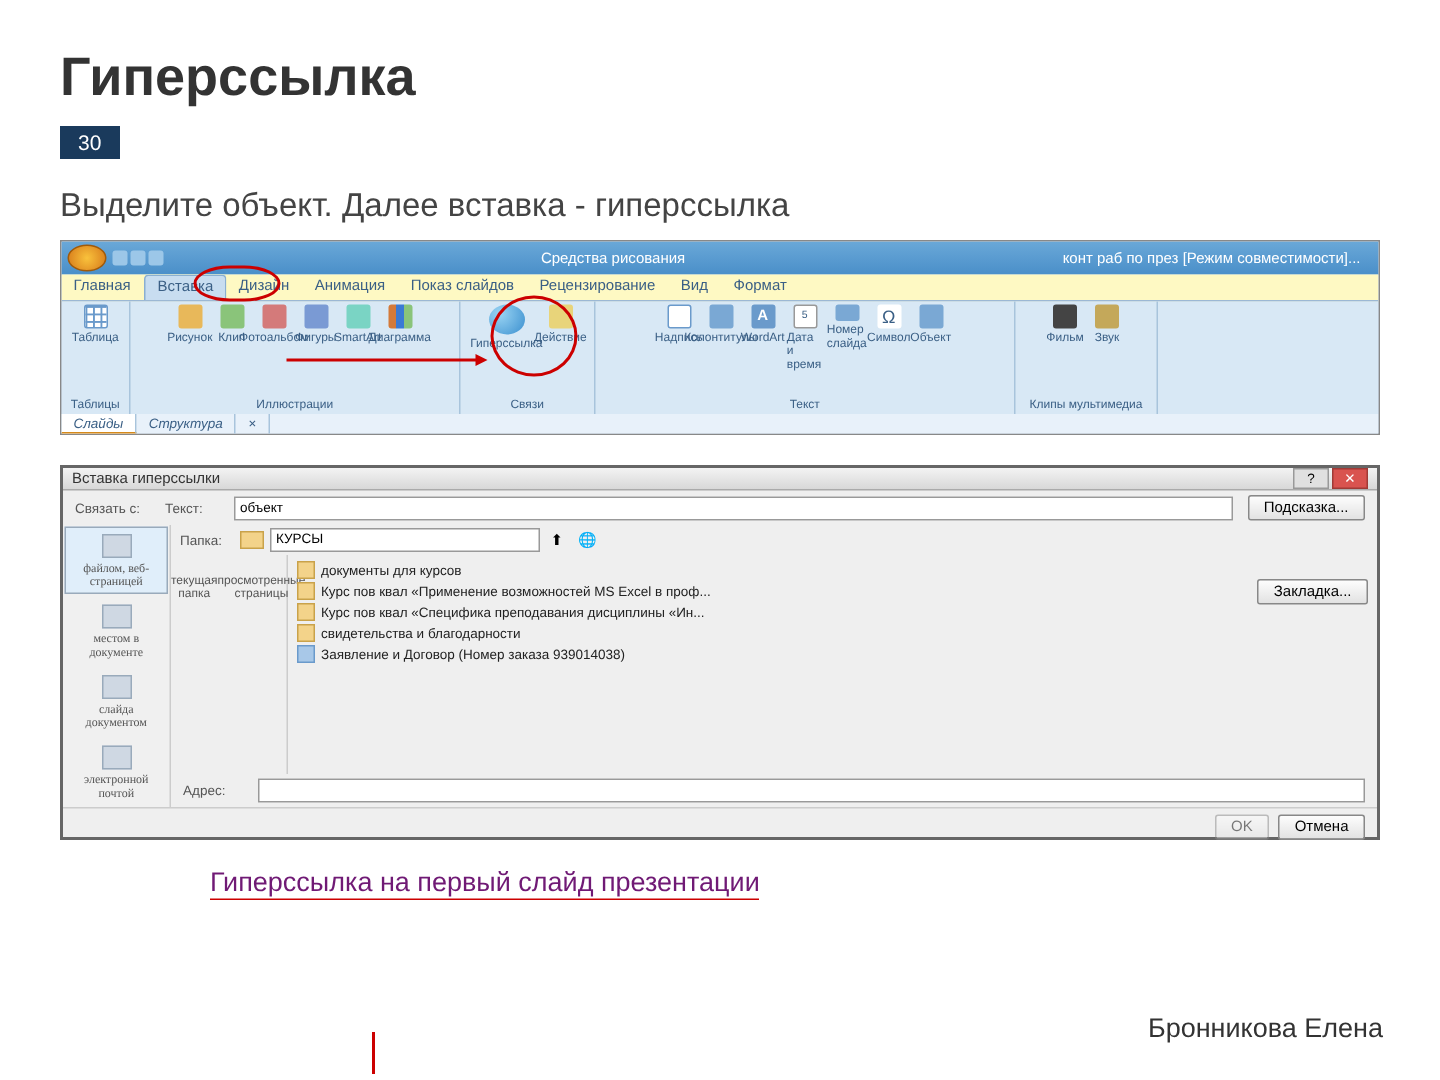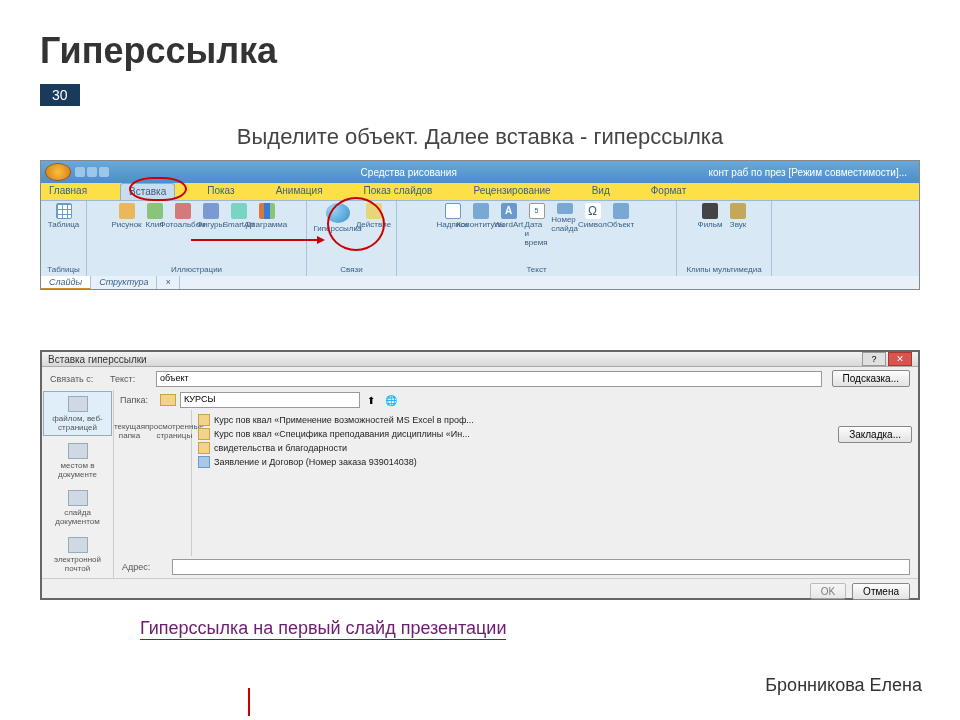--- a/index.html
+++ b/index.html
@@ -1,62 +1,62 @@
 <!DOCTYPE html>
 <html><head>
 <meta charset="utf-8">
 <style>
   * { box-sizing: border-box; margin: 0; padding: 0; }
   body { width: 960px; height: 720px; background: #f5f5f5; font-family: Arial, sans-serif; position: relative; overflow: hidden; }
   .slide { background: #fff; width: 960px; height: 720px; position: relative; padding: 30px 40px 20px 40px; }
   .title { font-size: 36px; font-weight: bold; color: #333; margin-bottom: 12px; }
   .badge { display: inline-block; background: #1a3a5c; color: #fff; padding: 3px 12px; font-size: 14px; margin-bottom: 18px; }
-  .subtitle { font-size: 22px; color: #444; margin-bottom: 10px; text-align: center; }
+  .subtitle { font-size: 22px; color: #444; margin-bottom: 10px; }
   
   .ribbon-wrap { border: 1px solid #888; background: #cfe2f3; height: 130px; position: relative; overflow: hidden; margin-bottom: 20px; }
   .ribbon-top { height: 22px; background: linear-gradient(#6aa8d8,#4a8fc9); display: flex; align-items: center; font-size: 10px; color: #fff; padding: 0 4px; gap: 4px; }
   .office-btn { width: 26px; height: 18px; background: radial-gradient(circle,#f9c23c,#d6791a); border-radius: 50%; border: 1px solid #a05a0a; }
   .qat { display:flex; gap:2px; }
   .qat span { width:10px; height:10px; background:#9cc7e8; border-radius:2px; }
   .ribbon-title-center { flex:1; text-align:center; font-size:10px; }
   .ribbon-title-right { font-size:10px; color:#fff; padding-right:8px; }
-  .ribbon-tabs { height: 18px; background: #fde047; display: flex; font-size: 10px; border-bottom: 1px solid #9cb8d4; gap: 24px; }
+  .ribbon-tabs { height: 18px; background: #fef9c3; display: flex; font-size: 10px; border-bottom: 1px solid #9cb8d4; }
   .ribbon-tab { padding: 2px 8px; color: #3a5f85; cursor: pointer; border-right: 1px solid transparent; }
   .ribbon-tab.active { background: #c8ddf0; border: 1px solid #8aafd1; border-bottom: none; border-radius: 3px 3px 0 0; }
   .ribbon-body { height: 75px; display: flex; background: #d8e8f5; }
   .rgroup { border-right: 1px solid #a8c4dc; padding: 2px 6px; display:flex; flex-direction:column; justify-content:space-between; align-items:center; }
   .rgroup .icons { display:flex; gap:4px; flex-wrap:wrap; justify-content:center; }
   .ric { width:24px; height:30px; display:flex; flex-direction:column; align-items:center; font-size:8px; color:#3a5f85; gap:1px; }
   .ric .ic { width:16px; height:16px; background:#7aa8d4; border-radius:2px; }
   .rgroup-label { font-size: 8px; color: #3a5f85; text-align:center; }
   .bottom-tabs { height: 14px; background:#e8f1fa; display:flex; font-size:9px;font-style:italic; }
   .btab { padding:1px 8px; border-right:1px solid #a8c4dc; color:#3a5f85; }
   .btab.active { background:#fff; border-bottom:2px solid #d68a1a; }
   
   .anno { position:absolute; border:2px solid #c00; border-radius:50%; pointer-events:none; }
   .arrow { position:absolute; background:#c00; height:2px; }
   .arrow::after { content:""; position:absolute; right:-4px; top:-3px; border-left:8px solid #c00; border-top:4px solid transparent; border-bottom:4px solid transparent; }
   
   .lower { display:flex; gap:20px; }
   .left-buttons { width:200px; display:flex; flex-direction:column; gap:10px; }
   .redbox { border:2px solid #c00; padding:6px 8px; font-size:14px; text-align:center; color:#222; background:#fff; }
   
-  .dialog { flex:1; border:2px solid #666; background:#efefef; font-size:10px; position:relative; height:250px; display:flex; flex-direction:column;margin-top:40px; }
+  .dialog { flex:1; border:2px solid #666; background:#efefef; font-size:10px; position:relative; height:250px; display:flex; flex-direction:column; }
   .dlg-title { background:linear-gradient(#f3f3f3,#d8d8d8); height:22px; display:flex; align-items:center; padding:0 6px; border-bottom:1px solid #aaa; }
   .dlg-title .t { flex:1; color:#333; }
   .winbtns { display:flex; gap:2px; }
   .winbtns span { width:24px; height:14px; background:#e0e0e0; border:1px solid #999; display:flex; align-items:center; justify-content:center; font-size:9px; }
   .winbtns .close { background:#d9534f; color:#fff; border-color:#a03a36; }
   .dlg-row { display:flex; align-items:center; gap:10px; padding:3px 8px; }
   .dlg-label { width:50px; color:#555; font-size:9px; }
   .dlg-input { flex:1; height:16px; border:1px solid #999; background:#fff; padding:1px 3px; font-size:9px; }
   .dlg-btn { padding:2px 10px; border:1px solid #888; background:linear-gradient(#fdfdfd,#e2e2e2); font-size:10px; border-radius:2px; }
   .dlg-body { display:flex; flex:1; }
   .dlg-side { width:72px; background:#f0f0f0; border-right:1px solid #ccc; display:flex; flex-direction:column; }
-  .side-item { height:45px; display:flex; flex-direction:column; align-items:center; justify-content:center; font-size:8px; text-align:center; color:#555; border:1px solid transparent; margin:1px; padding:2px; }
+  .side-item { height:45px; display:flex; flex-direction:column; align-items:center; justify-content:center; font-size:8px; text-align:center; color:#555; border:1px solid transparent; margin:1px; padding:2px;font-family:Liberation Serif, serif; }
   .side-item.sel { border:1px solid #9ab; background:#e0eefa; }
   .side-ic { width:20px; height:16px; background:#cfd8e3; margin-bottom:2px; border:1px solid #9ab; }
   .dlg-mid { width:78px; border-right:1px solid #ccc; display:flex; flex-direction:row; }
   .mid-item { height:42px; font-size:8px; text-align:center; color:#555; display:flex; flex-direction:column; align-items:center; justify-content:center; }
   .dlg-files { flex:1; padding:4px 6px; display:flex; flex-direction:column; gap:2px; }
   .file-row { display:flex; align-items:center; gap:4px; font-size:9px; color:#222; }
   .fic { width:12px; height:12px; background:#f3d38a; border:1px solid #c9a24a; }
   .fic.doc { background:#a8c8e8; border-color:#6a9acb; }
   .dlg-footer { display:flex; justify-content:flex-end; gap:6px; padding:4px 8px; border-top:1px solid #ccc; }
   .folder-row { display:flex; align-items:center; gap:4px; padding:2px 6px; }
@@ -83,21 +83,21 @@
           <span></span>
           <span></span>
           <span></span>
         </div>
       <div class="ribbon-title-center">Средства рисования</div>
       <div class="ribbon-title-right">конт раб по през [Режим совместимости]...</div>
     </div>
     <div class="ribbon-tabs">
       <div class="ribbon-tab">Главная</div>
       <div class="ribbon-tab active">Вставка</div>
-      <div class="ribbon-tab">Показ</div>
+      <div class="ribbon-tab">Дизайн</div>
       <div class="ribbon-tab">Анимация</div>
       <div class="ribbon-tab">Показ слайдов</div>
       <div class="ribbon-tab">Рецензирование</div>
       <div class="ribbon-tab">Вид</div>
       <div class="ribbon-tab">Формат</div>
     </div>
     <div class="ribbon-body">
       <div class="rgroup" style="width:46px">
         <div class="icons">
             <div class="ric">
@@ -255,20 +255,24 @@
               <div class="mid-item">
                   <span>текущая папка</span>
                 </div>
               <div class="mid-item">
                   <span>просмотренные страницы</span>
                 </div>
             </div>
             <div class="dlg-files">
               <div class="file-row">
                   <div class="fic"></div>
+                  <span>документы для курсов</span>
+                </div>
+              <div class="file-row">
+                  <div class="fic"></div>
                   <span>Курс пов квал «Применение возможностей MS Excel в проф...</span>
                 </div>
               <div class="file-row">
                   <div class="fic"></div>
                   <span>Курс пов квал «Специфика преподавания дисциплины «Ин...</span>
                 </div>
               <div class="file-row">
                   <div class="fic"></div>
                   <span>свидетельства и благодарности</span>
                 </div>

